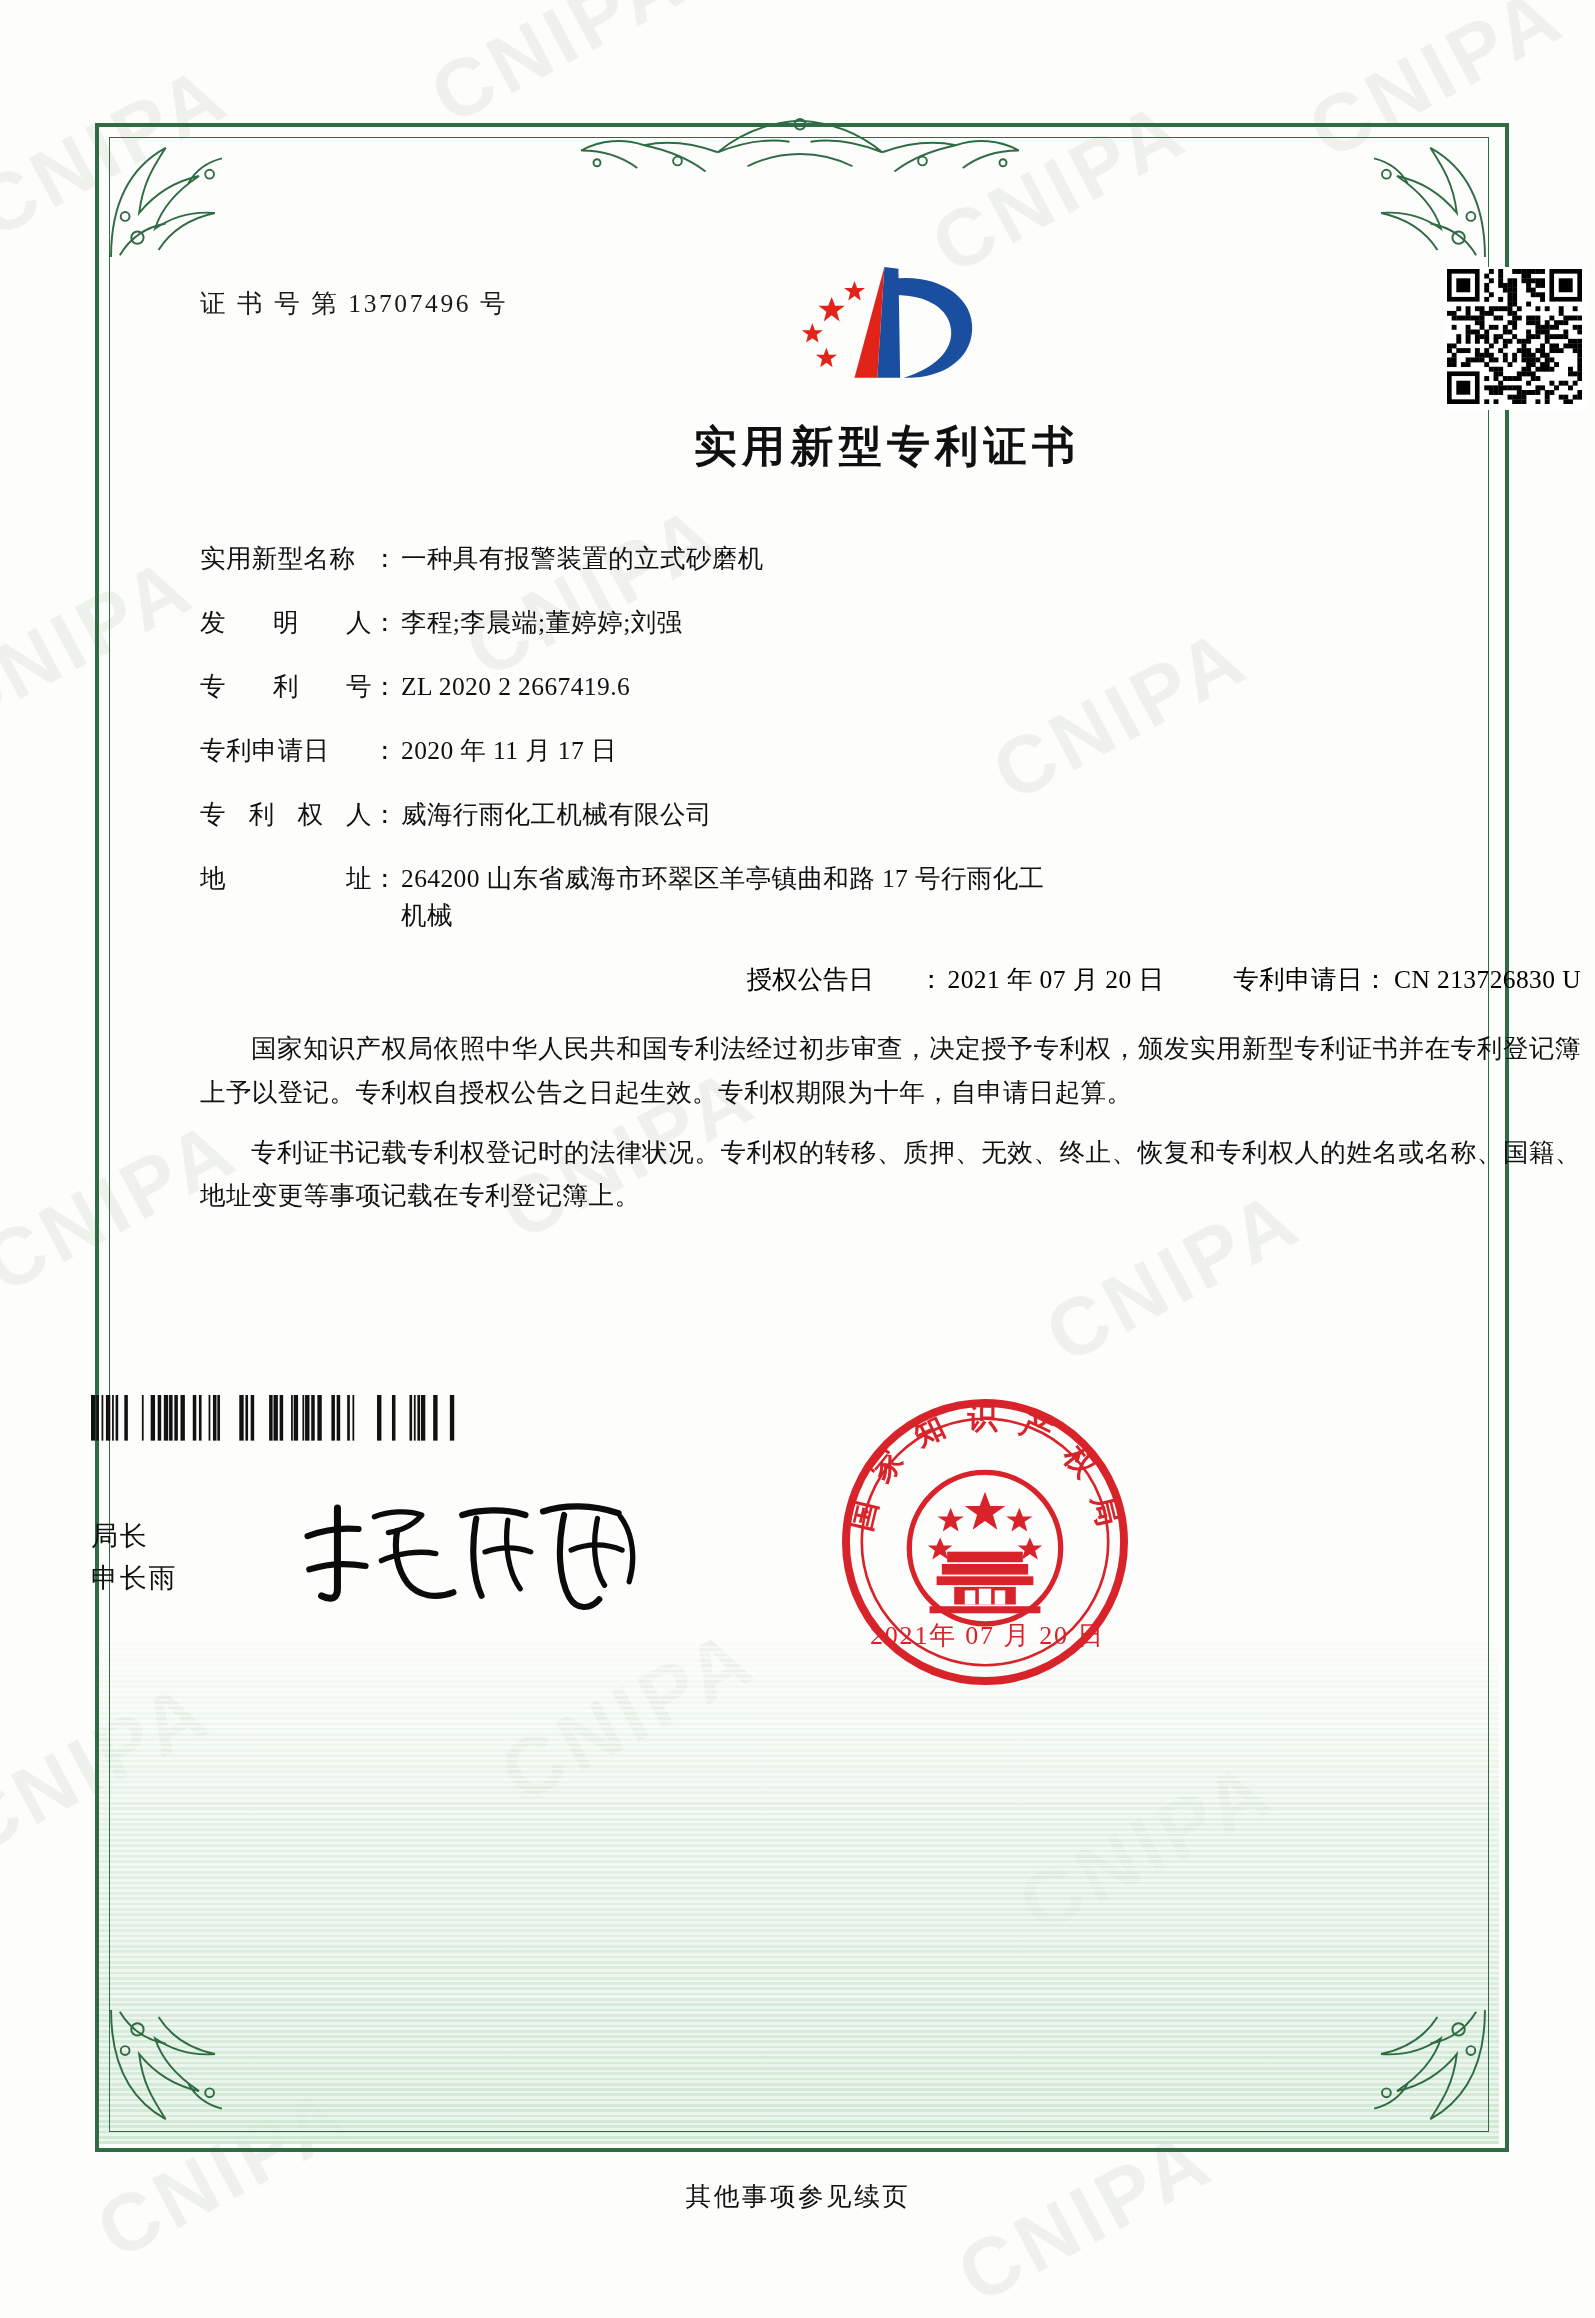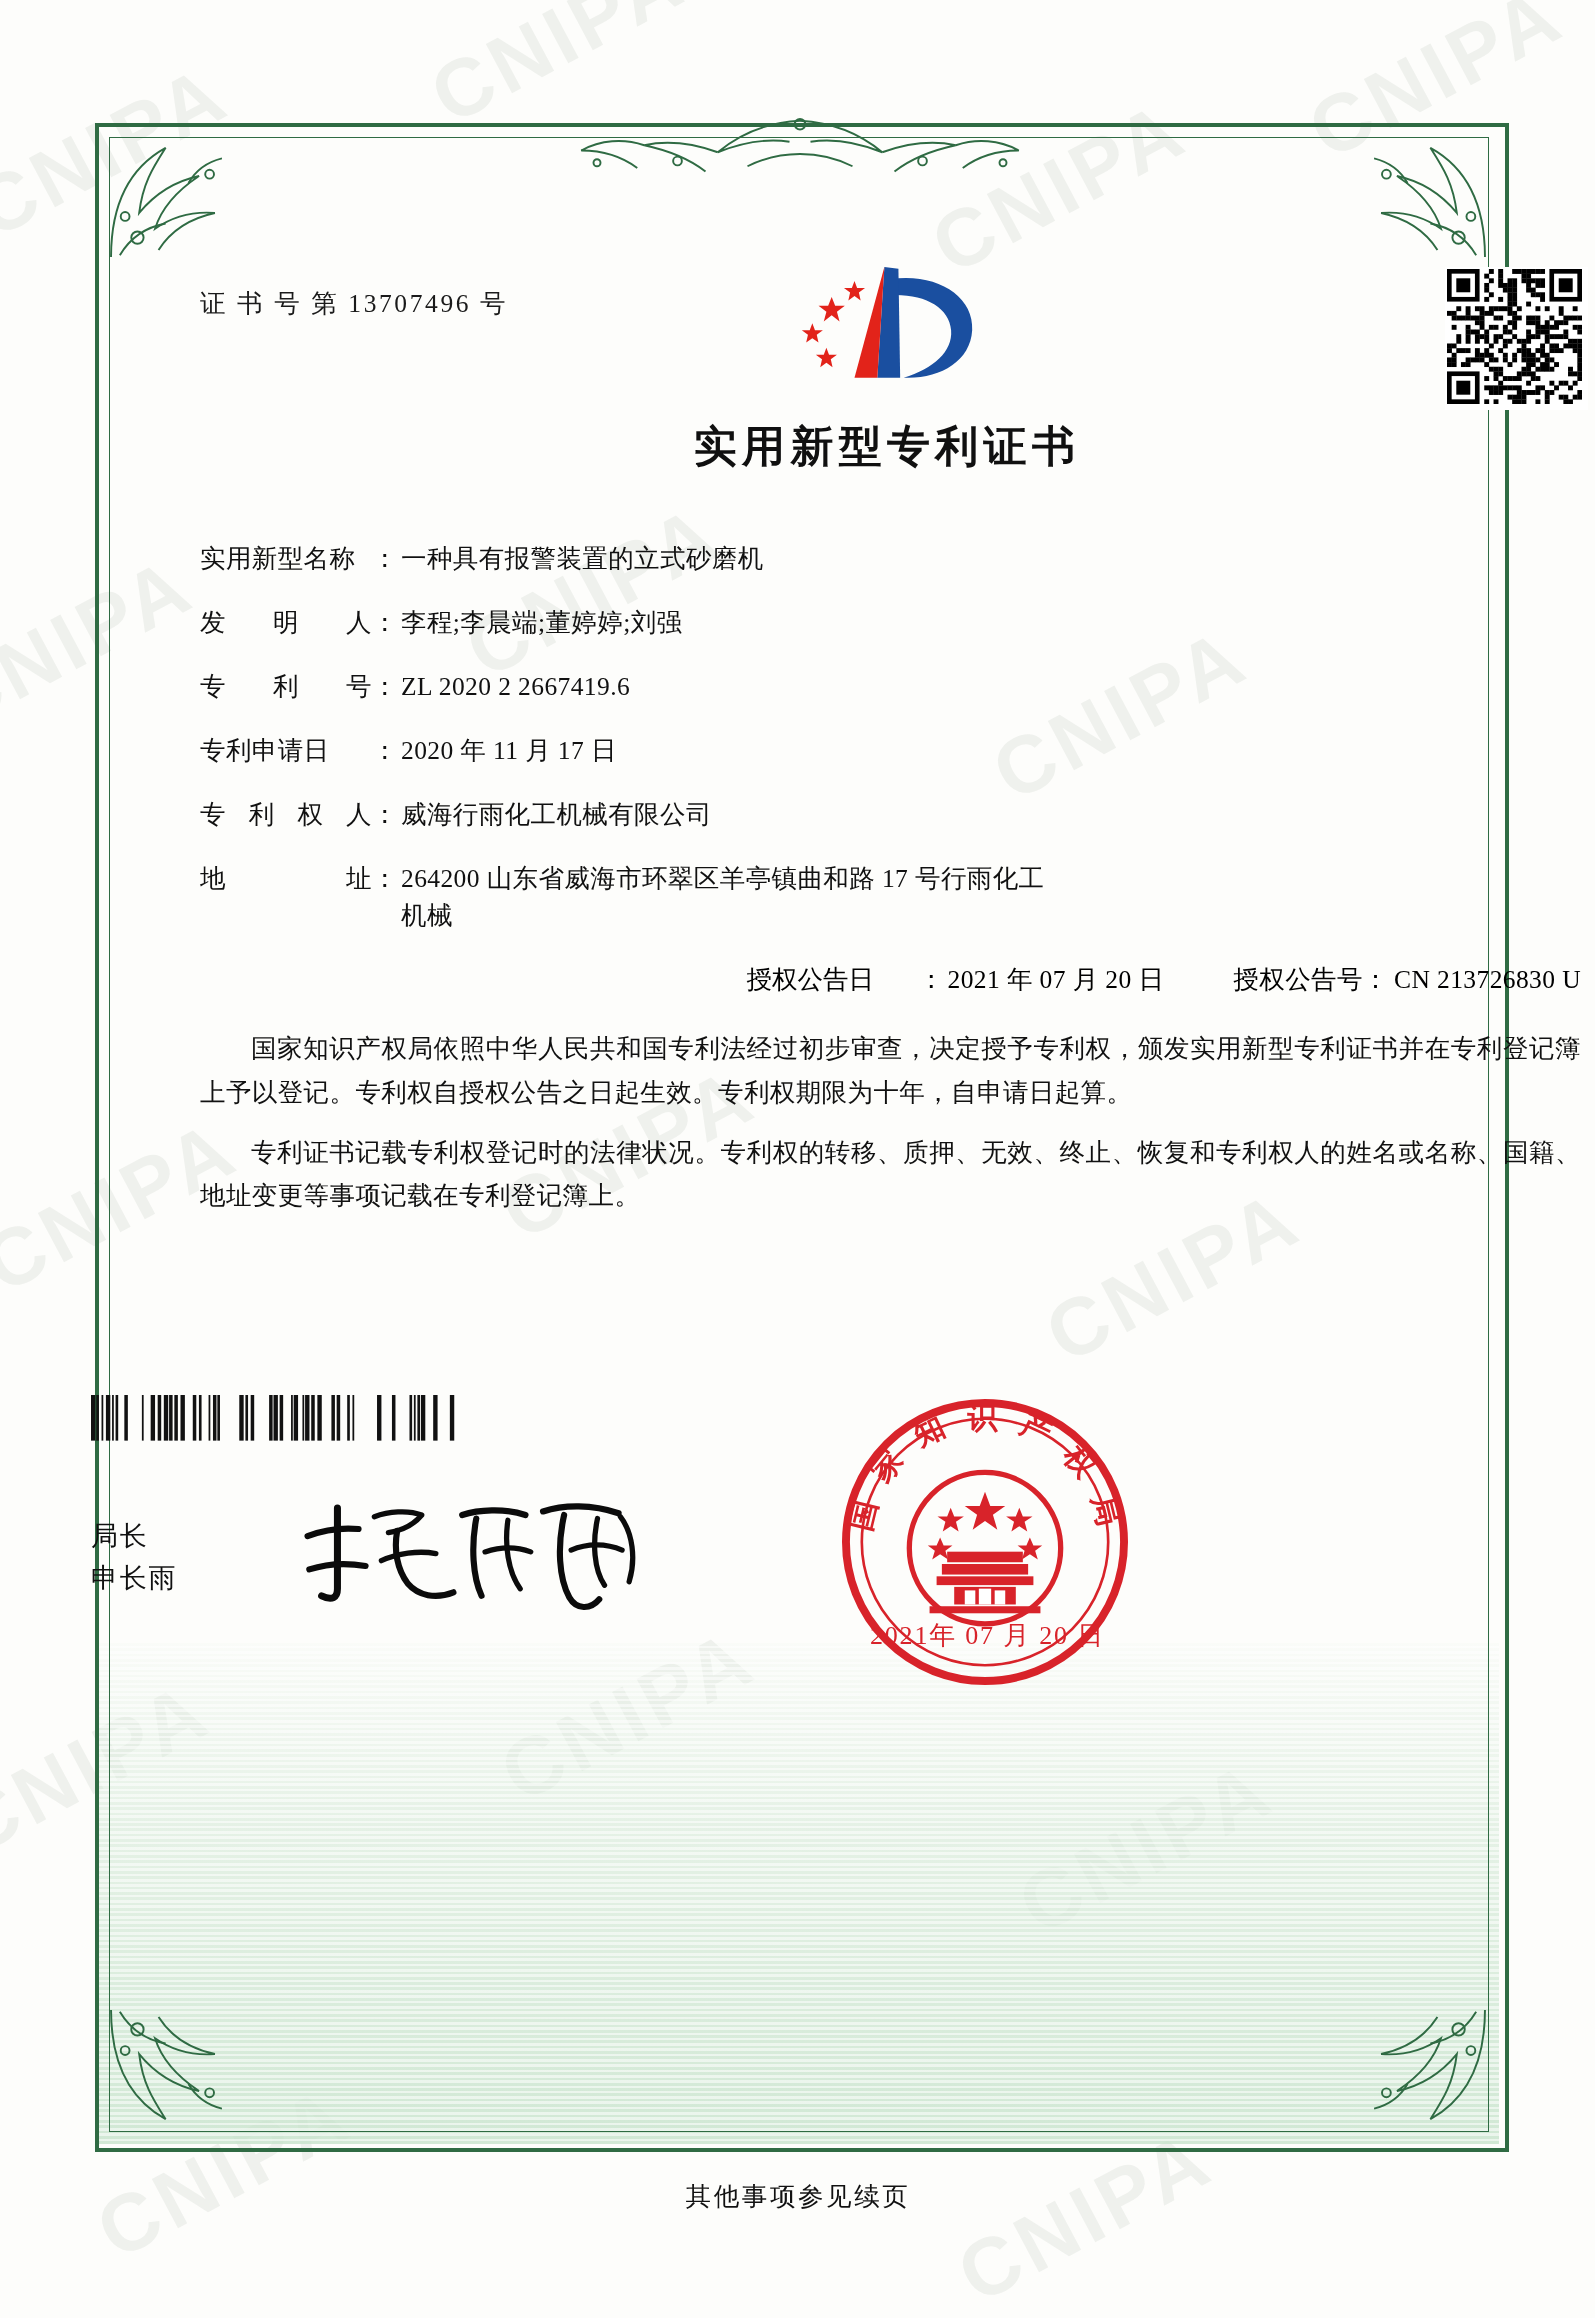--- a/index.html
+++ b/index.html
@@ -772,21 +772,21 @@
           <span>264200 山东省威海市环翠区羊亭镇曲和路 17 号行雨化工</span>
           <span class="cont">机械</span>
         </div>
       </div>
 
       <div class="grant-row">
         <div class="grant-left">授权公告日</div>
         <div class="field-colon">：</div>
         <div class="grant-date">2021 年 07 月 20 日</div>
         <div class="grant-gap"></div>
-        <div class="grant-no-label">授权公告号：</div>
+        <div class="grant-no-label">专利申请日：</div>
         <div class="grant-no">CN 213726830 U</div>
       </div>
 
       <div class="para">国家知识产权局依照中华人民共和国专利法经过初步审查，决定授予专利权，颁发实用新型专利证书并在专利登记簿上予以登记。专利权自授权公告之日起生效。专利权期限为十年，自申请日起算。</div>
       <div class="para">专利证书记载专利权登记时的法律状况。专利权的转移、质押、无效、终止、恢复和专利权人的姓名或名称、国籍、地址变更等事项记载在专利登记簿上。</div>
     </div>
 
   </div>
 
   <div class="barcode">

